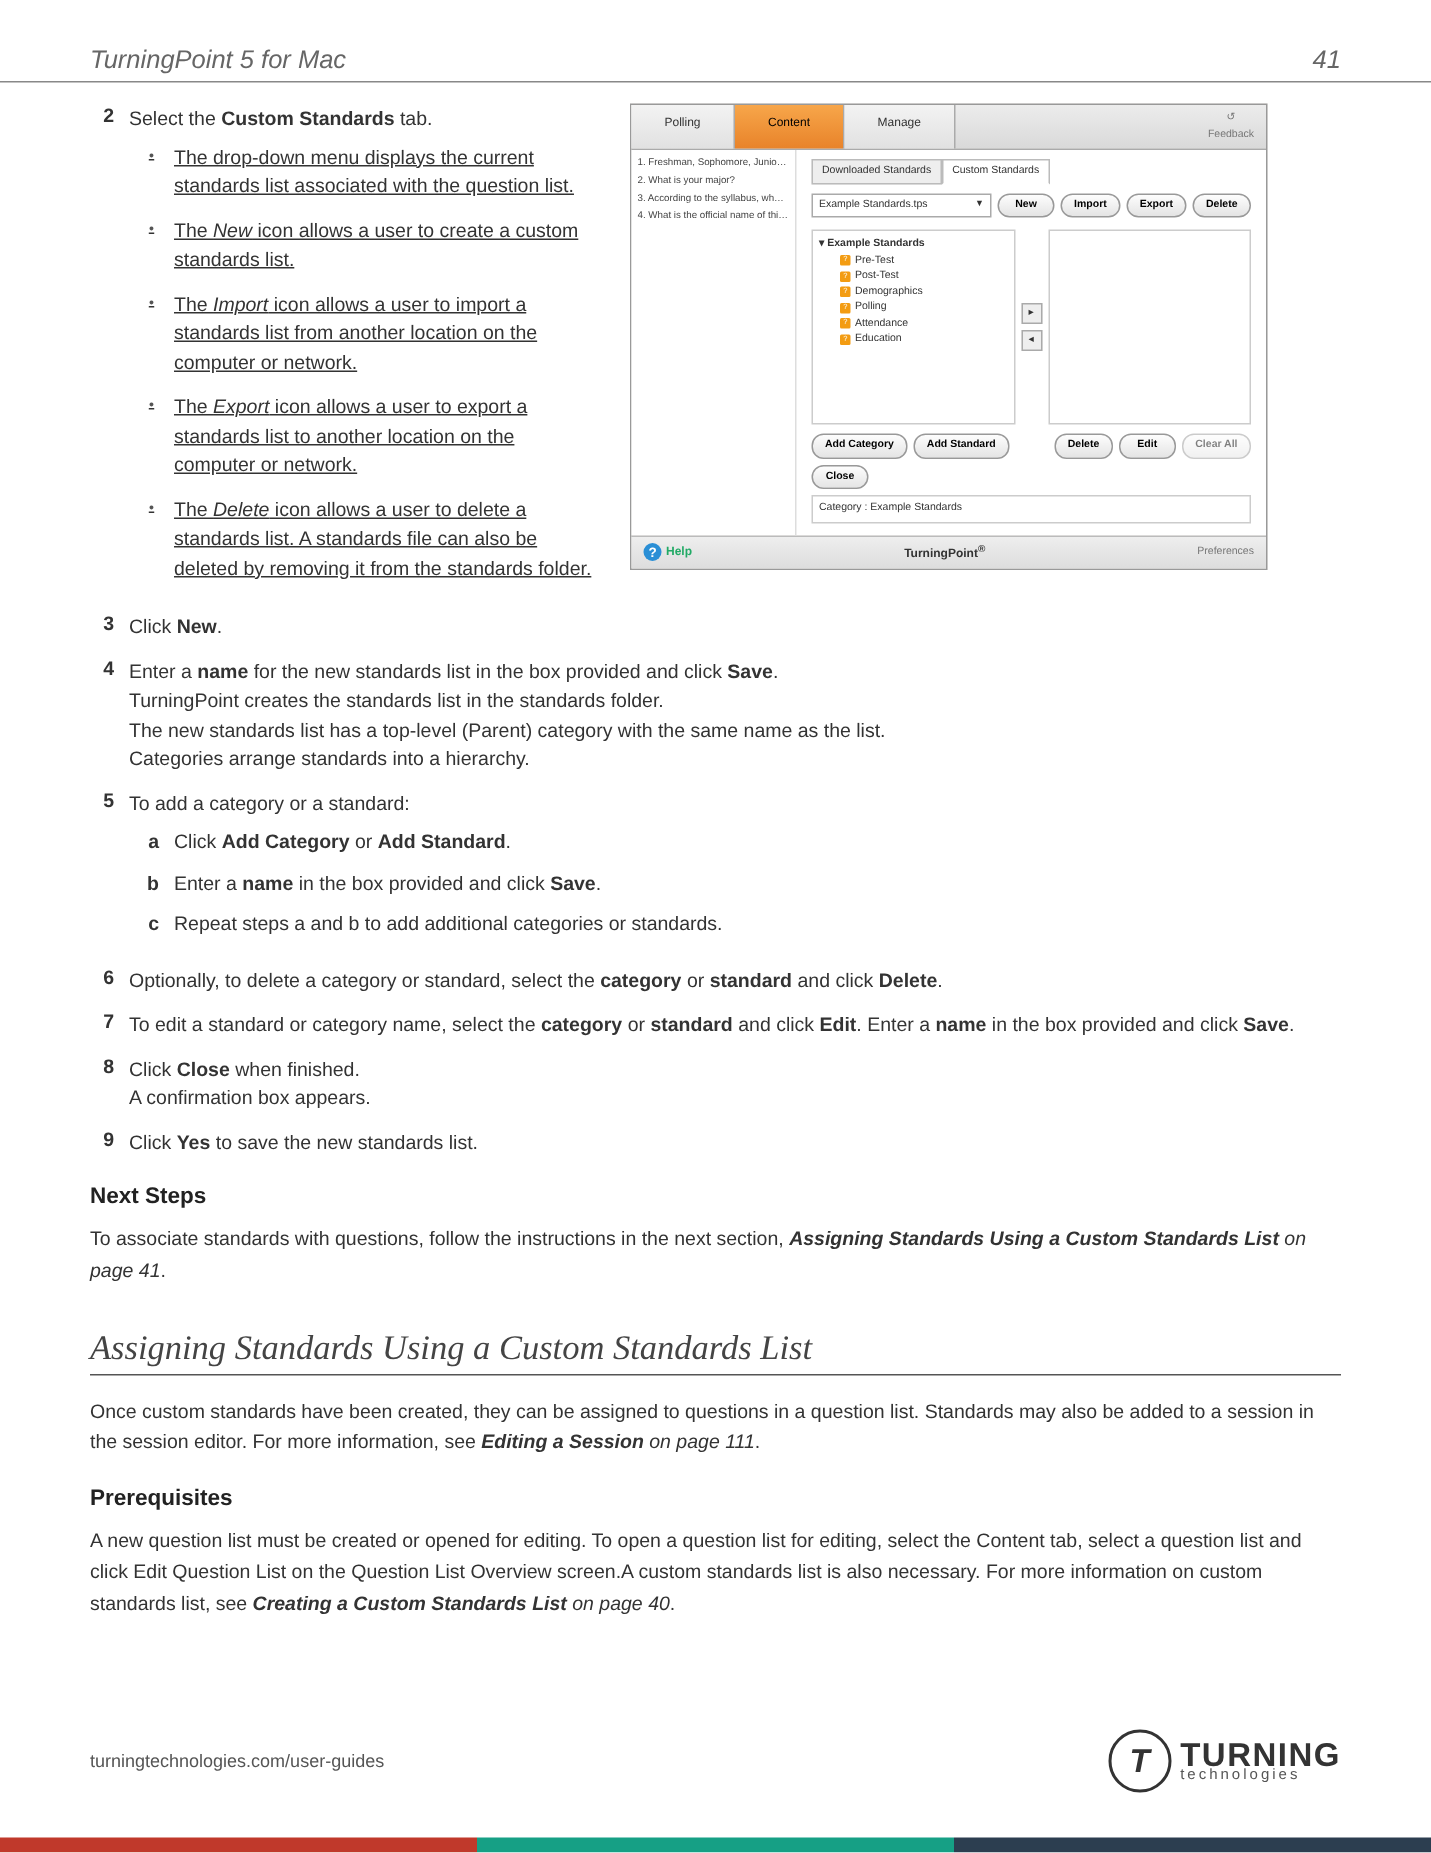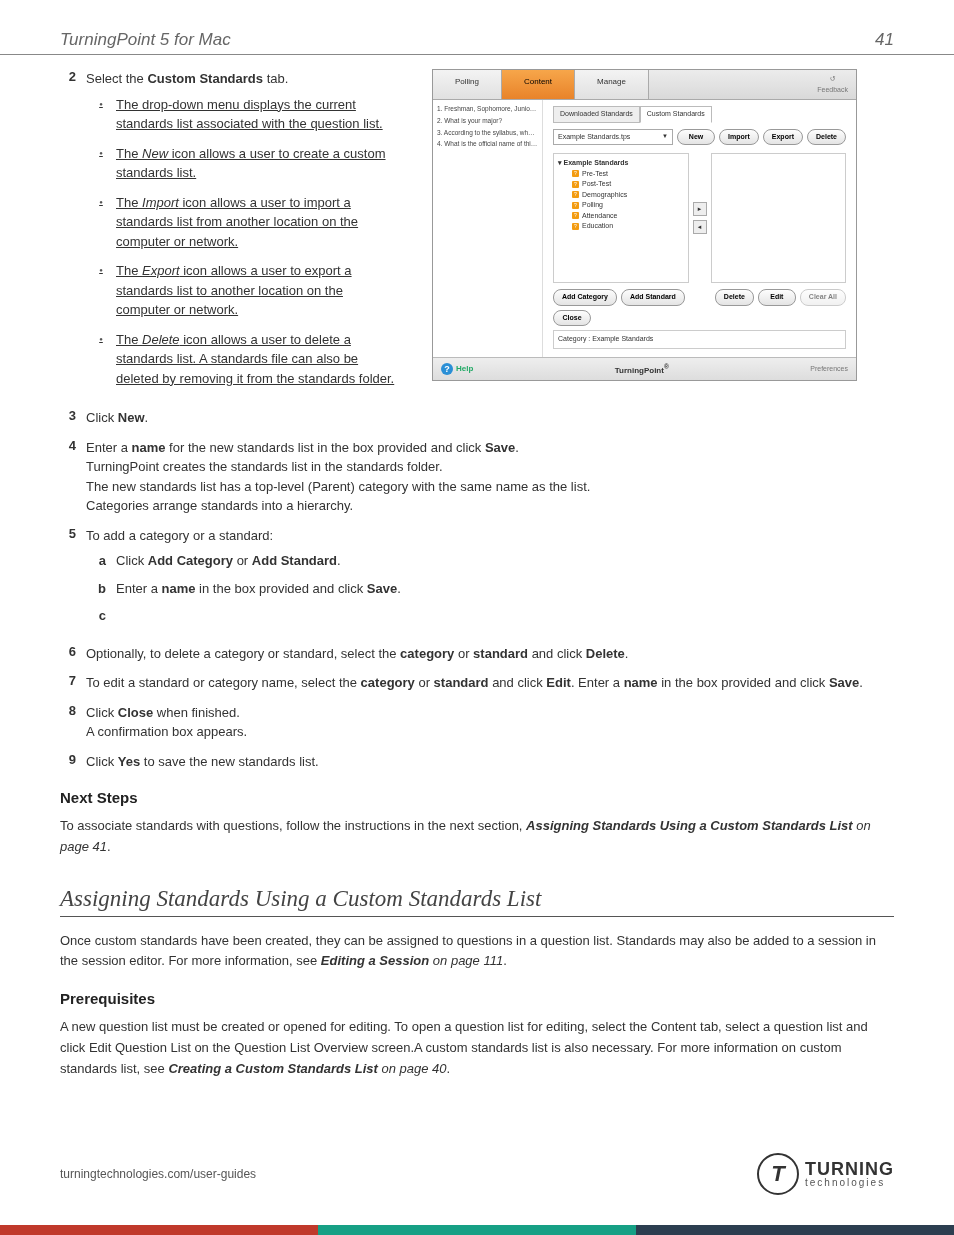--- a/index.html
+++ b/index.html
@@ -29,21 +29,21 @@
   .ol-item { display: flex; margin-bottom: 10px; }
   .ol-num { width: 26px; flex-shrink: 0; font-weight: bold; text-align: right; padding-right: 10px; }
   .ol-body { flex: 1; line-height: 1.5; }
   .ul { list-style: none; margin-top: 6px; }
   .ul-item { display: flex; margin-bottom: 10px; text-decoration: underline; }
   .ul-bullet { width: 30px; text-align: center; flex-shrink: 0; font-size: 6px; line-height: 18px; color: #555; }
   .ul-body { flex: 1; line-height: 1.5; }
   .sub-ol { list-style: none; margin-top: 6px; }
   .sub-item { display: flex; margin-bottom: 8px; }
   .sub-letter { width: 30px; text-align: right; padding-right: 10px; font-weight: bold; }
-  .with-image { display: flex; gap: 36px; }
+  .with-image { display: flex; gap: 24px; }
   .with-image .text-col { flex: 0 0 310px; }
   .with-image .img-col { flex: 1; }
   h4 { font-family: 'Trebuchet MS', Arial, sans-serif; font-size: 15px; font-weight: bold; margin: 18px 0 10px; color: #222; }
   h3.section {
     font-family: Georgia, 'Times New Roman', serif;
     font-style: italic;
     font-weight: normal;
     font-size: 23px;
     color: #444;
     border-bottom: 1px solid #555;
@@ -64,21 +64,21 @@
     align-items: center;
   }
   .footer-url { font-size: 12px; color: #555; }
   .logo { display: flex; align-items: center; gap: 6px; }
   .logo-mark {
     width: 42px; height: 42px; border: 2px solid #333; border-radius: 50%;
     display: flex; align-items: center; justify-content: center;
     font-weight: bold; font-size: 22px; color: #333; font-style: italic;
   }
   .logo-text { line-height: 0.9; }
-  .logo-text .big { font-size: 18px; font-weight: bold; letter-spacing: 1px; }
+  .logo-text .big { font-size: 22px; font-weight: bold; letter-spacing: 1px; }
   .logo-text .small { font-size: 10px; letter-spacing: 2px; color: #555; }
   .bottom-bar {
     position: absolute; left: 0; right: 0; bottom: 0; height: 10px;
     display: flex;
   }
   .bottom-bar div { flex: 1; }
   .bar-red { background: #c0392b; }
   .bar-teal { background: #16a085; }
   .bar-blue { background: #2c3e50; }
 
@@ -295,20 +295,21 @@
           <li class="sub-item">
               <div class="sub-letter">a</div>
               <div><span>Click </span><strong>Add Category</strong><span> or </span><strong>Add Standard</strong><span>.</span></div>
             </li>
           <li class="sub-item">
               <div class="sub-letter">b</div>
               <div><span>Enter a </span><strong>name</strong><span> in the box provided and click </span><strong>Save</strong><span>.</span></div>
             </li>
           <li class="sub-item">
               <div class="sub-letter">c</div>
+              <div>Repeat steps a and b to add additional categories or standards.</div>
             </li>
         </ol>
       </div>
     </li>
 
     <li class="ol-item">
       <div class="ol-num">6</div>
       <div class="ol-body"><span>Optionally, to delete a category or standard, select the </span><strong>category</strong><span> or </span><strong>standard</strong><span> and click </span><strong>Delete</strong><span>.</span></div>
     </li>
 

